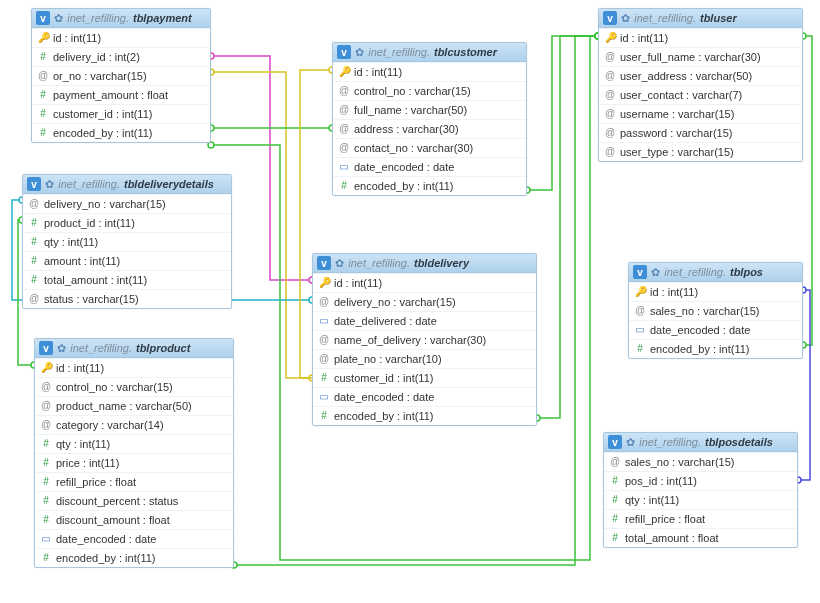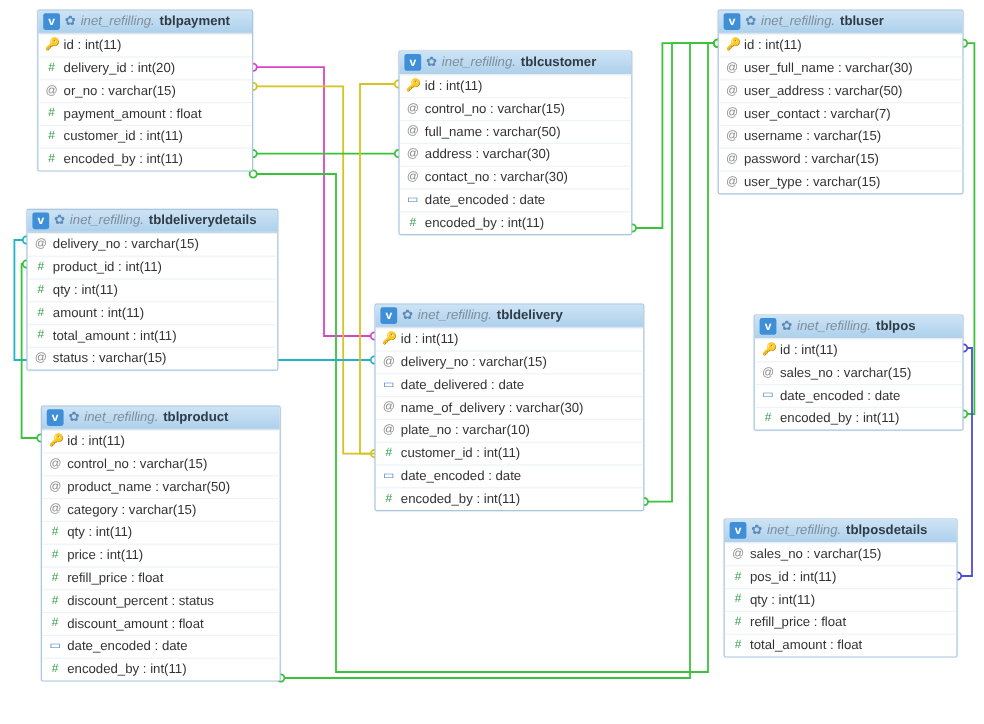--- a/index.html
+++ b/index.html
@@ -48,21 +48,21 @@
     font-size: 10px;
     border-radius: 2px;
   }
   .gear {
     display: inline-block;
     color: #5b8ab8;
     font-size: 11px;
     line-height: 1;
   }
   .thead .schema { color: #7e8e9b; font-style: italic; }
-  .thead .tname { font-weight: bold; color: #2f3b45; }
+  .thead .tname { font-weight: bold; color: #2f3b45; font-style: italic; }
   .col {
     display: flex;
     align-items: center;
     gap: 5px;
     padding: 3px 6px;
     border-top: 1px solid #eef3f8;
     white-space: nowrap;
   }
   .col:first-of-type { border-top: none; }
   .ic {
@@ -125,21 +125,21 @@
       <span class="gear">✿</span>
       <span class="schema">inet_refilling.</span>
       <span class="tname">tblpayment</span>
     </div>
     <div class="col">
       <span class="ic pk">🔑</span>
       <span>id : int(11)</span>
     </div>
     <div class="col">
       <span class="ic num">#</span>
-      <span>delivery_id : int(20)</span>
+      <span>delivery_id : int(2)</span>
     </div>
     <div class="col">
       <span class="ic str">@</span>
       <span>or_no : varchar(15)</span>
     </div>
     <div class="col">
       <span class="ic num">#</span>
       <span>payment_amount : float</span>
     </div>
     <div class="col">
@@ -197,21 +197,21 @@
     <div class="col">
       <span class="ic str">@</span>
       <span>control_no : varchar(15)</span>
     </div>
     <div class="col">
       <span class="ic str">@</span>
       <span>product_name : varchar(50)</span>
     </div>
     <div class="col">
       <span class="ic str">@</span>
-      <span>category : varchar(15)</span>
+      <span>category : varchar(14)</span>
     </div>
     <div class="col">
       <span class="ic num">#</span>
       <span>qty : int(11)</span>
     </div>
     <div class="col">
       <span class="ic num">#</span>
       <span>price : int(11)</span>
     </div>
     <div class="col">

